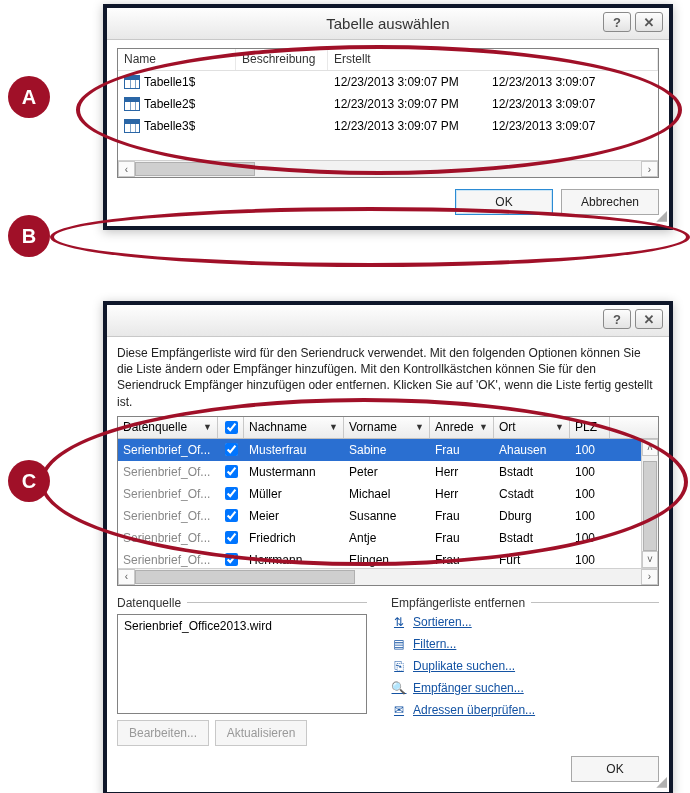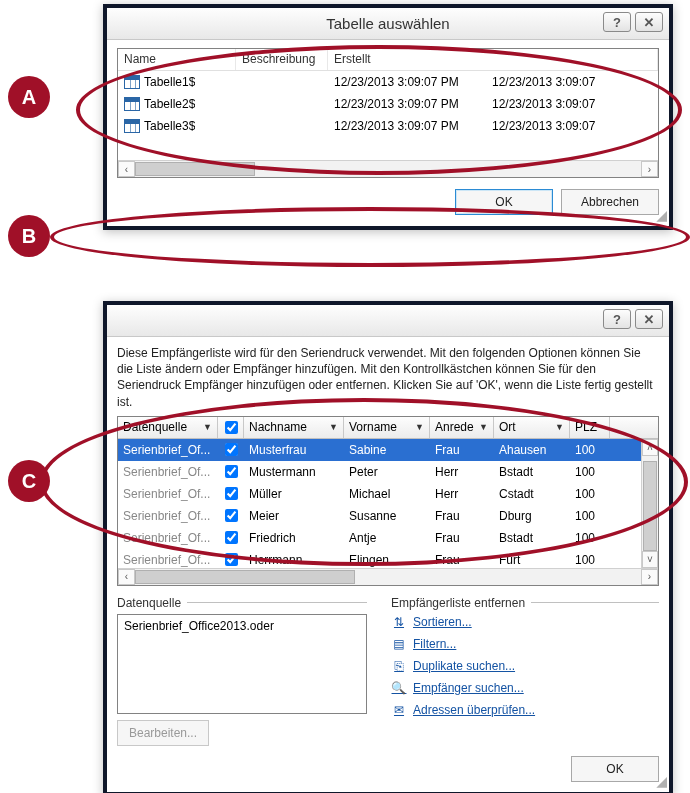--- a/index.html
+++ b/index.html
@@ -327,24 +327,25 @@
         </div>
       </div>
 
       <div class="sections">
         <div>
           <div class="sec-title">
               <span>Datenquelle</span>
               <div class="line"></div>
             </div>
           <div class="dq-box">
-            <div>Serienbrief_Office2013.oder</div>
+            <div>Serienbrief_Office2013.wird</div>
           </div>
           <div class="dq-btns">
             <div class="winbtn">Bearbeiten...</div>
+            <div class="winbtn">Aktualisieren</div>
           </div>
         </div>
         <div style="flex:1">
           <div class="sec-title">
               <span>Empfängerliste entfernen</span>
               <div class="line"></div>
             </div>
           <div class="linklist">
             <div class="linkitem">
                 <span class="ic">⇅</span>

